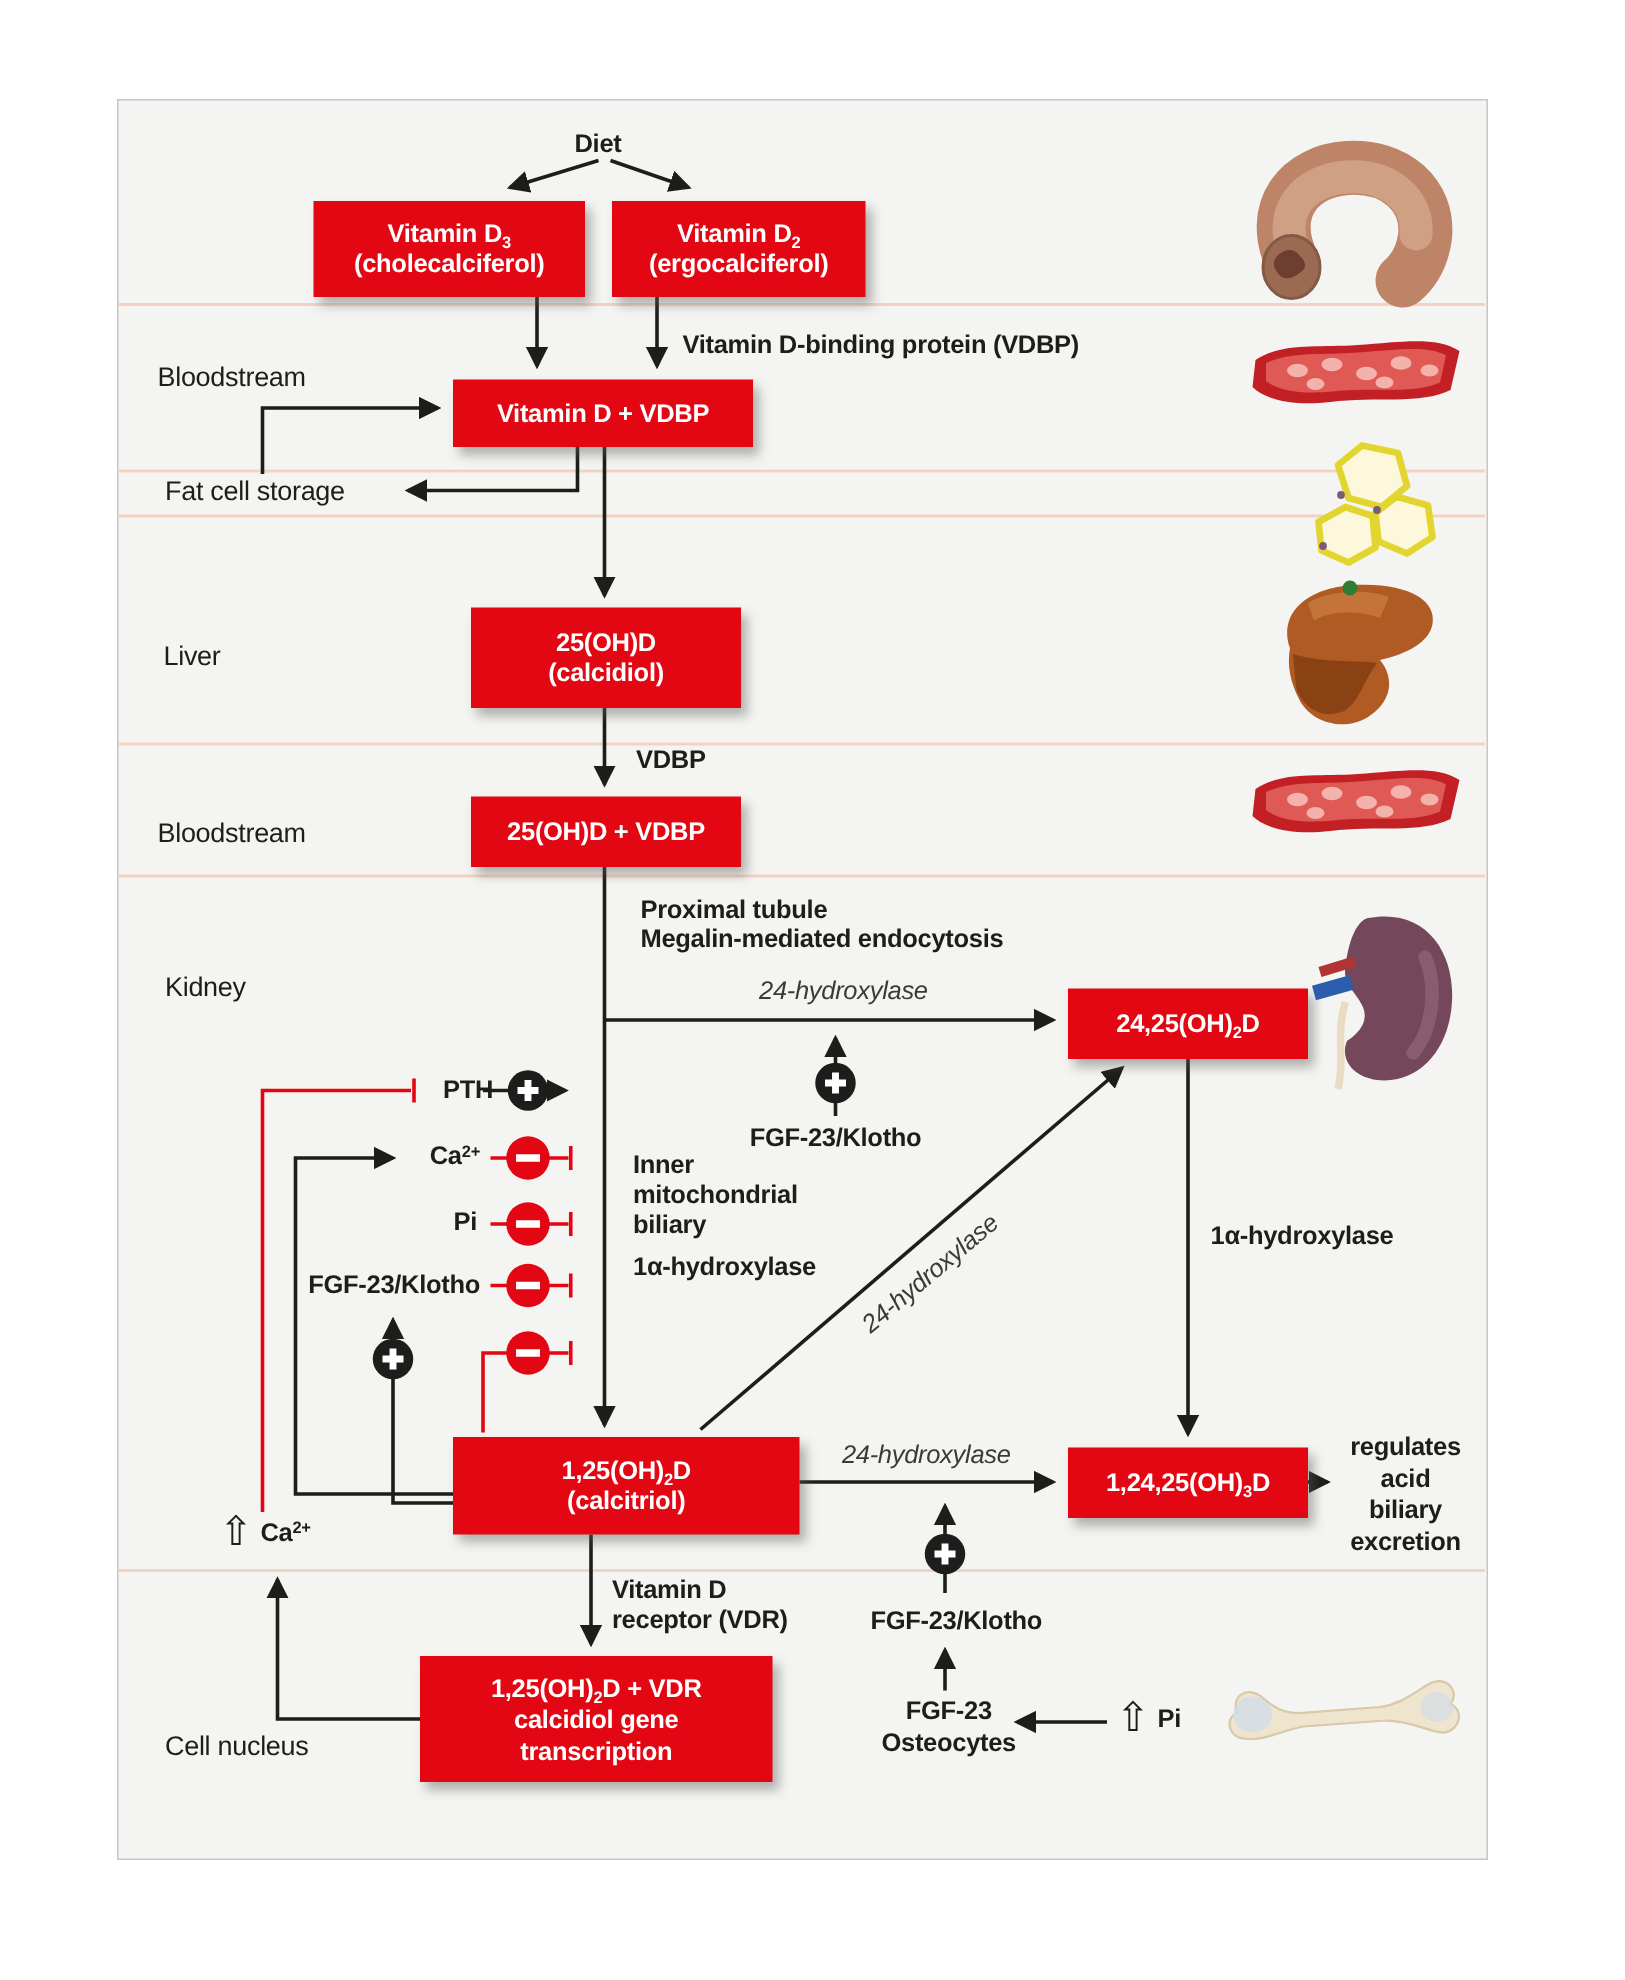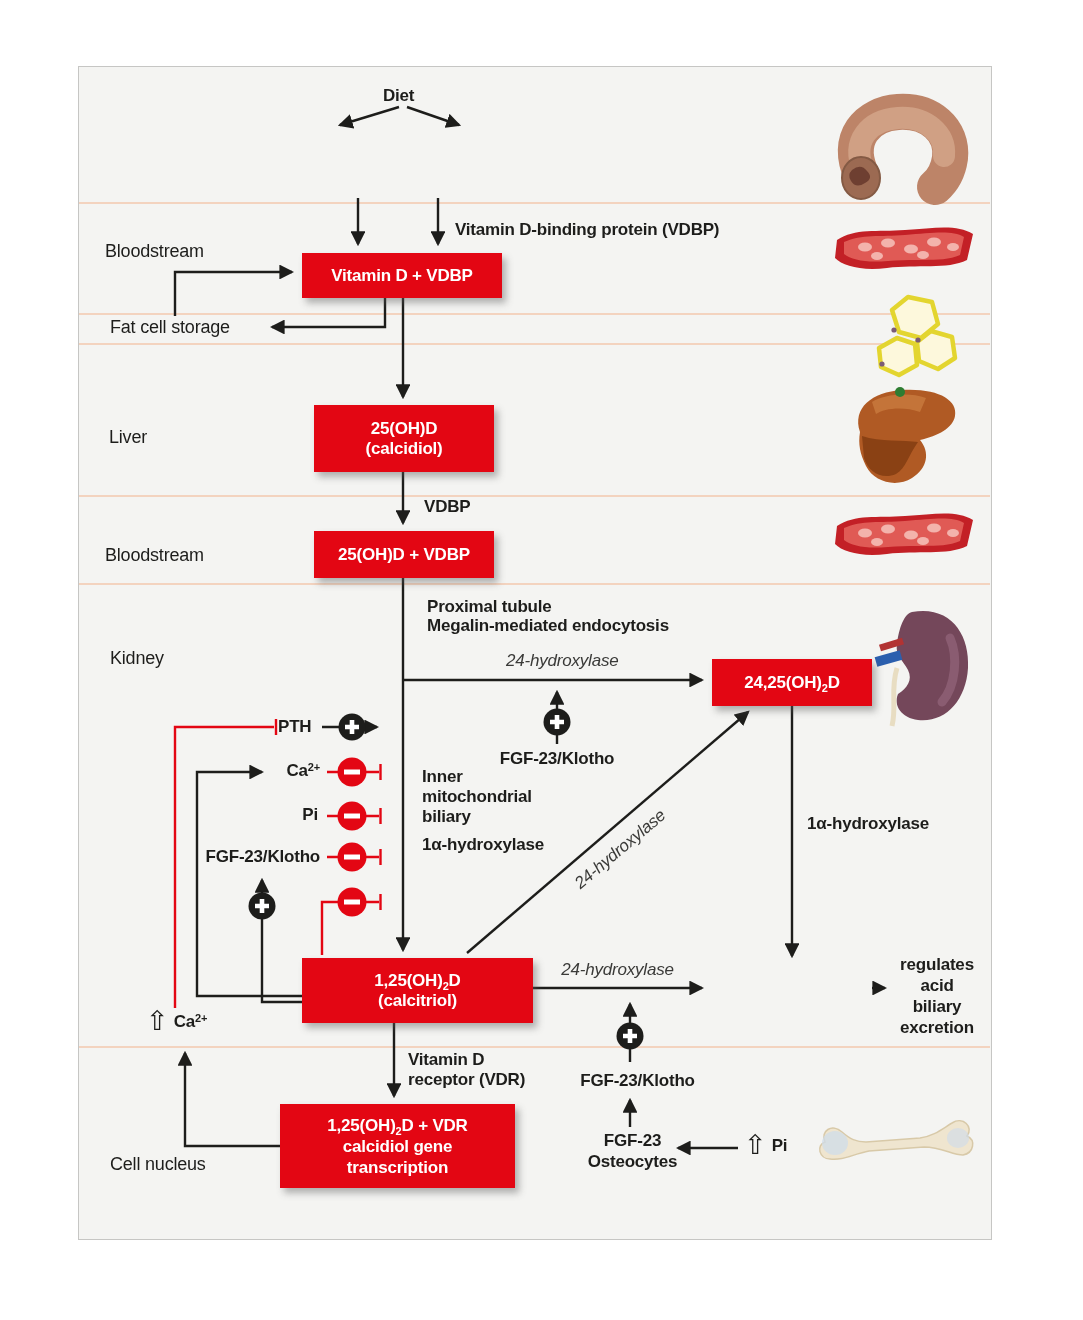--- a/index.html
+++ b/index.html
@@ -185,21 +185,21 @@
     <div>Megalin-mediated endocytosis</div>
   </div>
   <div class="abs it" style="left:506px;top:651px">24-hydroxylase</div>
   <div class="abs lbl ctr" style="left:497px;top:749px;width:120px">FGF-23/Klotho</div>
   <div class="abs lbl lbl2" style="left:422px;top:767px">
     <div>Inner</div>
     <div>mitochondrial</div>
     <div>biliary</div>
   </div>
   <div class="abs lbl" style="left:422px;top:835px">1α-hydroxylase</div>
-  <div class="abs lbl" style="left:278px;top:717px;width:48px;text-align:left">PTH</div>
+  <div class="abs lbl" style="left:288px;top:717px;width:48px;text-align:center">PTH</div>
   <div class="abs lbl" style="left:262px;top:761px;width:58px;text-align:right">Ca<sup>2+</sup></div>
   <div class="abs lbl" style="left:270px;top:805px;width:48px;text-align:right">Pi</div>
   <div class="abs lbl" style="left:198px;top:847px;width:122px;text-align:right">FGF-23/Klotho</div>
   <div class="abs it" style="left:560px;top:828px;width:148px;transform:rotate(-40deg)">24-hydroxylase</div>
   <div class="abs lbl" style="left:807px;top:814px">1α-hydroxylase</div>
   <div class="abs it ctr" style="left:555px;top:960px;width:125px">24-hydroxylase</div>
   <div class="abs lbl ctr" style="left:893px;top:954px;width:88px;line-height:21px">
     <div>regulates</div>
     <div>acid</div>
     <div>biliary</div>
@@ -216,36 +216,47 @@
   <div class="abs lbl ctr" style="left:575px;top:1071px;width:125px">FGF-23/Klotho</div>
   <div class="abs lbl ctr" style="left:585px;top:1130px;width:95px;line-height:21px">
     <div>FGF-23</div>
     <div>Osteocytes</div>
   </div>
   <div class="abs uprow" style="left:744px;top:1134px">
     <span class="upglyph">⇧</span>
     <span class="lbl">Pi</span>
   </div>
 
+  <div class="rbox" style="left:209px;top:134px;width:181px;height:64px">
+    <div>Vitamin D<sub>3</sub></div>
+    <div>(cholecalciferol)</div>
+  </div>
+  <div class="rbox" style="left:408px;top:134px;width:169px;height:64px">
+    <div>Vitamin D<sub>2</sub></div>
+    <div>(ergocalciferol)</div>
+  </div>
   <div class="rbox" style="left:302px;top:253px;width:200px;height:45px">
     <div>Vitamin D + VDBP</div>
   </div>
   <div class="rbox" style="left:314px;top:405px;width:180px;height:67px">
     <div>25(OH)D</div>
     <div>(calcidiol)</div>
   </div>
   <div class="rbox" style="left:314px;top:531px;width:180px;height:47px">
     <div>25(OH)D + VDBP</div>
   </div>
   <div class="rbox" style="left:712px;top:659px;width:160px;height:47px">
     <div>24,25(OH)<sub>2</sub>D</div>
   </div>
   <div class="rbox" style="left:302px;top:958px;width:231px;height:65px">
     <div>1,25(OH)<sub>2</sub>D</div>
     <div>(calcitriol)</div>
+  </div>
+  <div class="rbox" style="left:712px;top:965px;width:160px;height:47px">
+    <div>1,24,25(OH)<sub>3</sub>D</div>
   </div>
   <div class="rbox" style="left:280px;top:1104px;width:235px;height:84px;line-height:21px">
     <div>1,25(OH)<sub>2</sub>D + VDR</div>
     <div>calcidiol gene</div>
     <div>transcription</div>
   </div>
 
 </div>
 
 </body></html>

